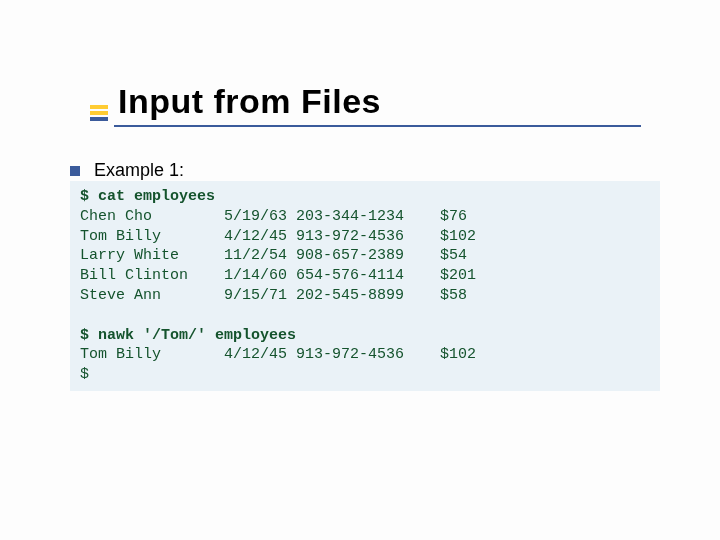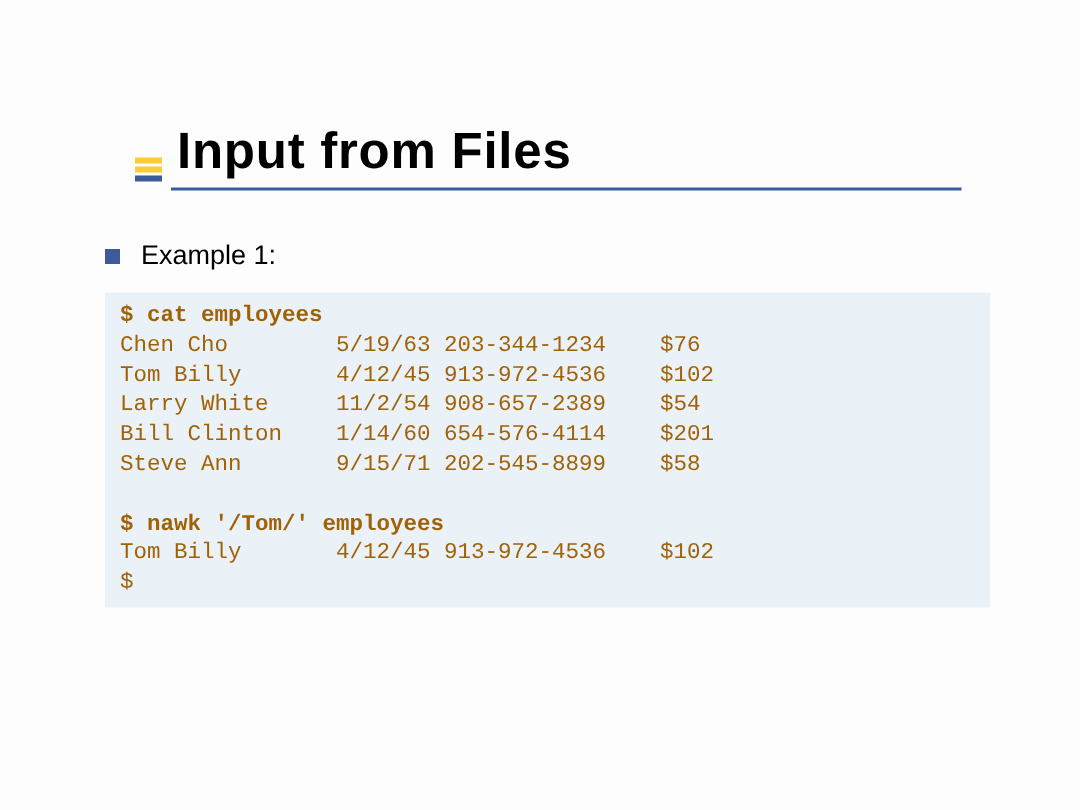--- a/index.html
+++ b/index.html
@@ -31,35 +31,34 @@
     border-bottom:2px solid #3b5b9b;
     padding:0 260px 4px 4px;
     margin-top:24px;
   }
   .body{
     position:absolute;
     left:70px;top:160px;right:60px;
   }
   .bullet-row{
     display:flex;align-items:center;
-    margin-bottom:14px;
   }
   .sqbul{
     width:10px;height:10px;background:#3b5b9b;
     margin-right:14px;flex-shrink:0;
   }
   .bullet-text{font-size:18px}
   .code-block{
     background:#eaf2f7;
     font-family:"Courier New",Courier,monospace;
     font-size:15px;
     line-height:1.32;
     padding:6px 10px 6px 10px;
     white-space:pre;
-    color:#a16207;
+    color:#14532d;
   }
   .cmd{font-weight:700}
 </style>
 </head>
 <body>
 
 <div class="title-bar">
   <div class="title-stripes">
     <div class="stripe y"></div>
     <div class="stripe y"></div>

